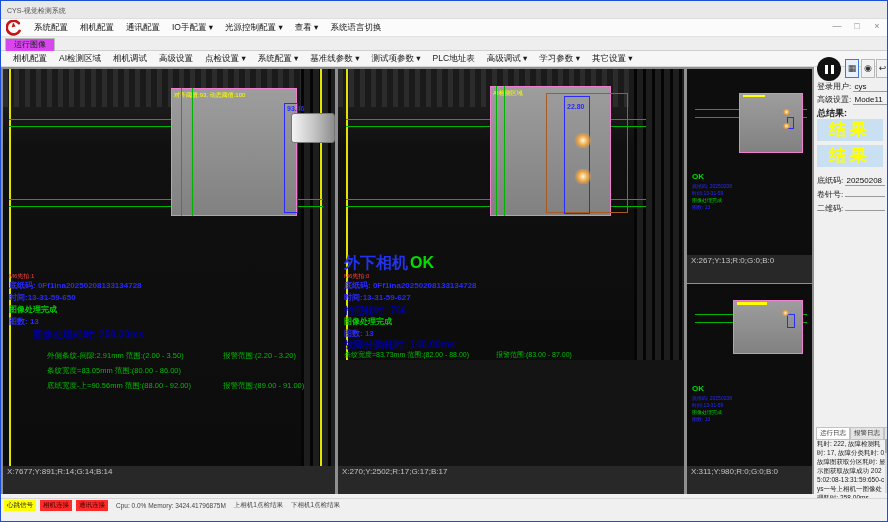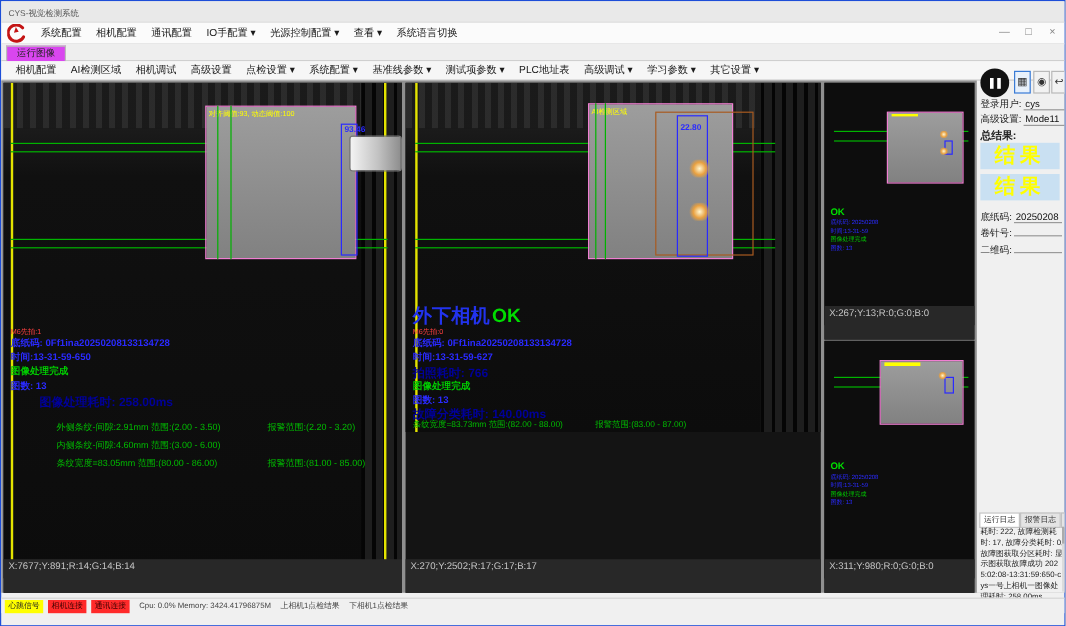--- a/index.html
+++ b/index.html
@@ -166,25 +166,27 @@
         <span class="ov-blue" style="left:6px; top:223px;">时间:13-31-59-650</span>
         <span class="ov-green" style="left:6px; top:235px;">图像处理完成</span>
         <span class="ov-blue" style="left:6px; top:247px;">图数: 13</span>
         <span class="ov-navy" style="left:6px; top:259px;margin-left:24px;">图像处理耗时: 258.00ms</span>
         <div class="mrows" style="top:279px;margin-left:38px;">
             <div class="mrow">
               <span class="mcol">外侧条纹-间隙:2.91mm 范围:(2.00 - 3.50)</span>
               <span class="acol">报警范围:(2.20 - 3.20)</span>
             </div>
             <div class="mrow">
-              <span class="mcol">内侧条纹-间隙:4.60mm 范围:(3.00 - 6.00)</span>
             </div>
             <div class="mrow">
               <span class="mcol">条纹宽度=83.05mm 范围:(80.00 - 86.00)</span>
-              <span class="acol">报警范围:(81.00 - 85.00)</span>
+            </div>
+            <div class="mrow">
+              <span class="mcol">底纸宽度-上=90.56mm 范围:(88.00 - 92.00)</span>
+              <span class="acol">报警范围:(89.00 - 91.00)</span>
             </div>
           </div>
       </div>
       <div class="coordbar">X:7677;Y:891;R:14;G:14;B:14</div>
     </div>
 
     <div class="panel panel-mid" style="left:337px; top:2px; width:346px; height:425px;">
       <div class="scene" style="height:291px;">
         <div class="band-top"></div>
         <div class="band-mid"></div>

